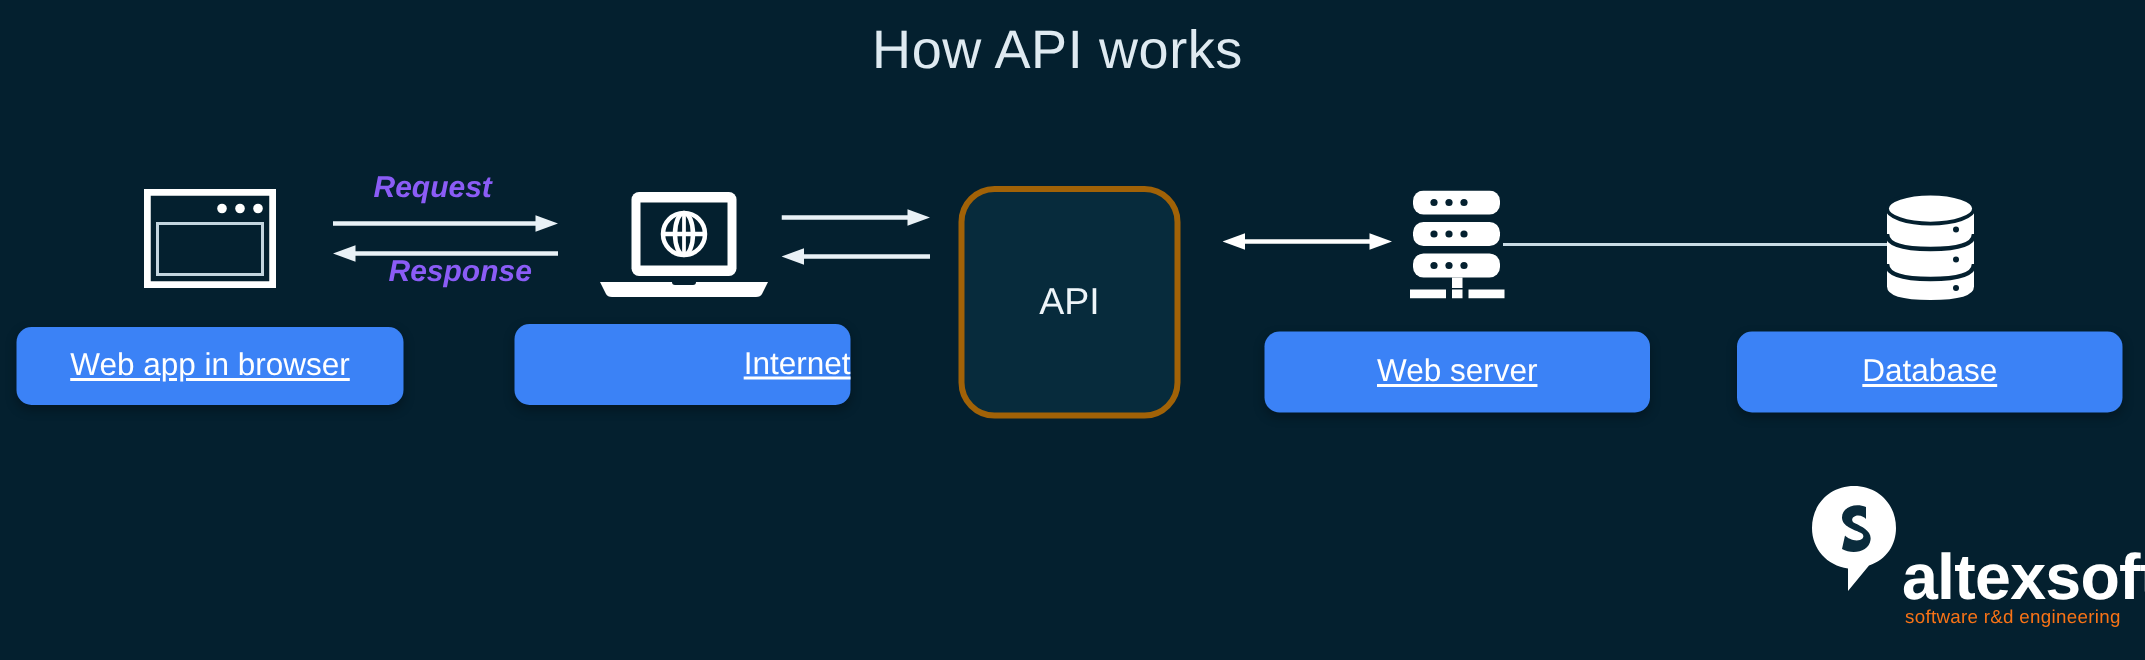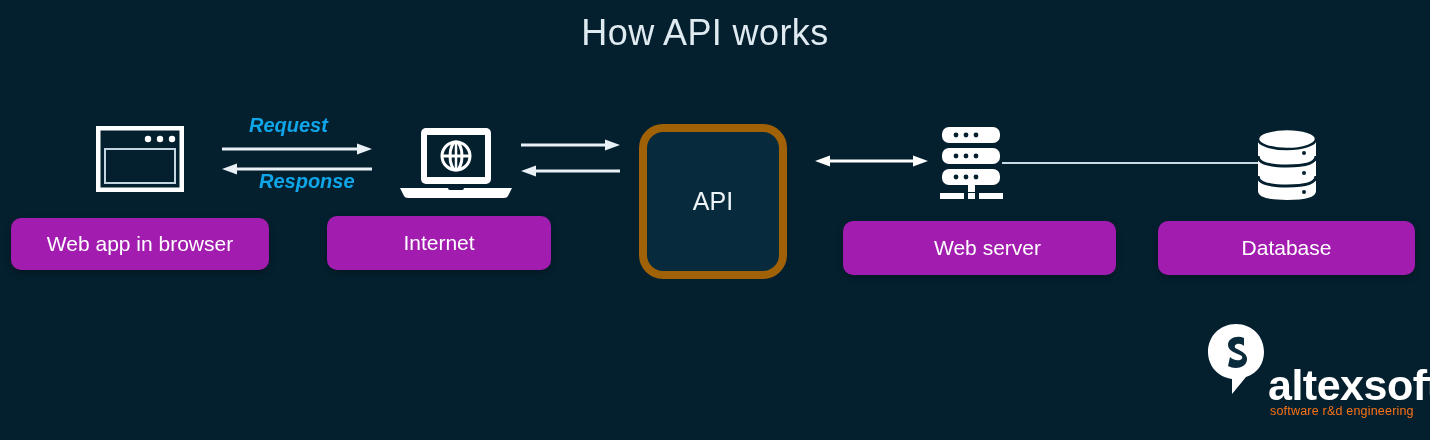--- a/index.html
+++ b/index.html
@@ -25,60 +25,61 @@
     width: 1410px;
     text-align: center;
     font-size: 36px;
     font-weight: 400;
     color: #dfeaf1;
     letter-spacing: 0.4px;
   }
   
   .pill {
     position: absolute;
-    background: #a21caf;
+    background: #3b82f6;
     border-radius: 10px;
     color: #ffffff;
     font-size: 21px;
     display: flex;
     align-items: center;
     justify-content: center;
     box-shadow: 0 3px 7px rgba(0,0,0,0.30);
     text-align: center;
+    text-decoration: underline;
   }
   
   .icon {
     position: absolute;
   }
   
   #api-box {
     position: absolute;
     left: 639px;
     top: 124px;
     width: 148px;
     height: 155px;
-    border: 8px solid #a16207;
+    border: 4px solid #a16207;
     border-radius: 24px;
     background: #072b3c;
     box-sizing: border-box;
     display: flex;
     align-items: center;
     justify-content: center;
   }
   #api-label {
     color: #eef5f9;
     font-size: 25px;
   }
   
   .arrow-label {
     position: absolute;
     font-style: italic;
     font-weight: 700;
     font-size: 20px;
-    color: #0ea5e9;
+    color: #8b5cf6;
     white-space: nowrap;
   }
   
   #logo {
     position: absolute;
     left: 1206px;
     top: 322px;
     width: 216px;
     height: 100px;
   }
@@ -139,21 +140,21 @@
     <rect x="21" y="0" width="70" height="56" rx="5" fill="#ffffff"></rect>
     <rect x="27" y="7" width="58" height="42" fill="#04202f"></rect>
     <circle cx="56" cy="28" r="14" fill="none" stroke="#ffffff" stroke-width="3"></circle>
     <line x1="42" y1="28" x2="70" y2="28" stroke="#ffffff" stroke-width="3"></line>
     <ellipse cx="56" cy="28" rx="6" ry="14" fill="none" stroke="#ffffff" stroke-width="3"></ellipse>
     <line x1="56" y1="14" x2="56" y2="42" stroke="#ffffff" stroke-width="2.5"></line>
     <path d="M0 60 L112 60 L108 68 Q107 70 104 70 L8 70 Q5 70 4 68 Z" fill="#ffffff"></path>
     <rect x="48" y="57" width="16" height="5" rx="2" fill="#04202f"></rect>
   </svg>
 
-  <div class="pill" style="left:327px; top:216px; width:224px; height:54px;">
+  <div class="pill" style="left:343px; top:216px; width:224px; height:54px;justify-content:flex-end;">
     <span>Internet</span>
   </div>
 
   <svg class="icon" style="left:521px; top:138px;" width="99" height="14" viewBox="0 0 99 14">
     <line x1="0" y1="7" x2="87" y2="7" stroke="#e9f1f6" stroke-width="3"></line>
     <polygon points="99,7 84,1.5 84,12.5" fill="#e9f1f6"></polygon>
   </svg>
 
   <svg class="icon" style="left:521px; top:164px;" width="99" height="14" viewBox="0 0 99 14">
     <line x1="12" y1="7" x2="99" y2="7" stroke="#e9f1f6" stroke-width="3"></line>
@@ -182,21 +183,21 @@
     <rect x="4" y="42" width="58" height="16" rx="7" fill="#ffffff"></rect>
     <circle cx="18" cy="50" r="2.4" fill="#04202f"></circle>
     <circle cx="28" cy="50" r="2.4" fill="#04202f"></circle>
     <circle cx="38" cy="50" r="2.4" fill="#04202f"></circle>
     <rect x="30" y="58" width="7" height="7" fill="#ffffff"></rect>
     <rect x="2" y="66" width="24" height="6" fill="#ffffff"></rect>
     <rect x="30" y="66" width="7" height="6" fill="#ffffff"></rect>
     <rect x="41" y="66" width="24" height="6" fill="#ffffff"></rect>
   </svg>
 
-  <div class="pill" style="left:843px; top:221px; width:257px; height:54px;padding-left:16px;">
+  <div class="pill" style="left:843px; top:221px; width:257px; height:54px;">
     <span>Web server</span>
   </div>
 
   <svg class="icon" style="left:1002px; top:158px;" width="258" height="10" viewBox="0 0 258 10">
     <line x1="0" y1="5" x2="258" y2="5" stroke="#c9dbe4" stroke-width="2"></line>
   </svg>
 
   <svg class="icon" style="left:1256px; top:128px;" width="62" height="74" viewBox="0 0 62 74">
     <path d="M2 11 L2 63 Q2 72 31 72 Q60 72 60 63 L60 11 Z" fill="#ffffff"></path>
     <ellipse cx="31" cy="11" rx="29" ry="10" fill="#ffffff" stroke="#04202f" stroke-width="2.5"></ellipse>

